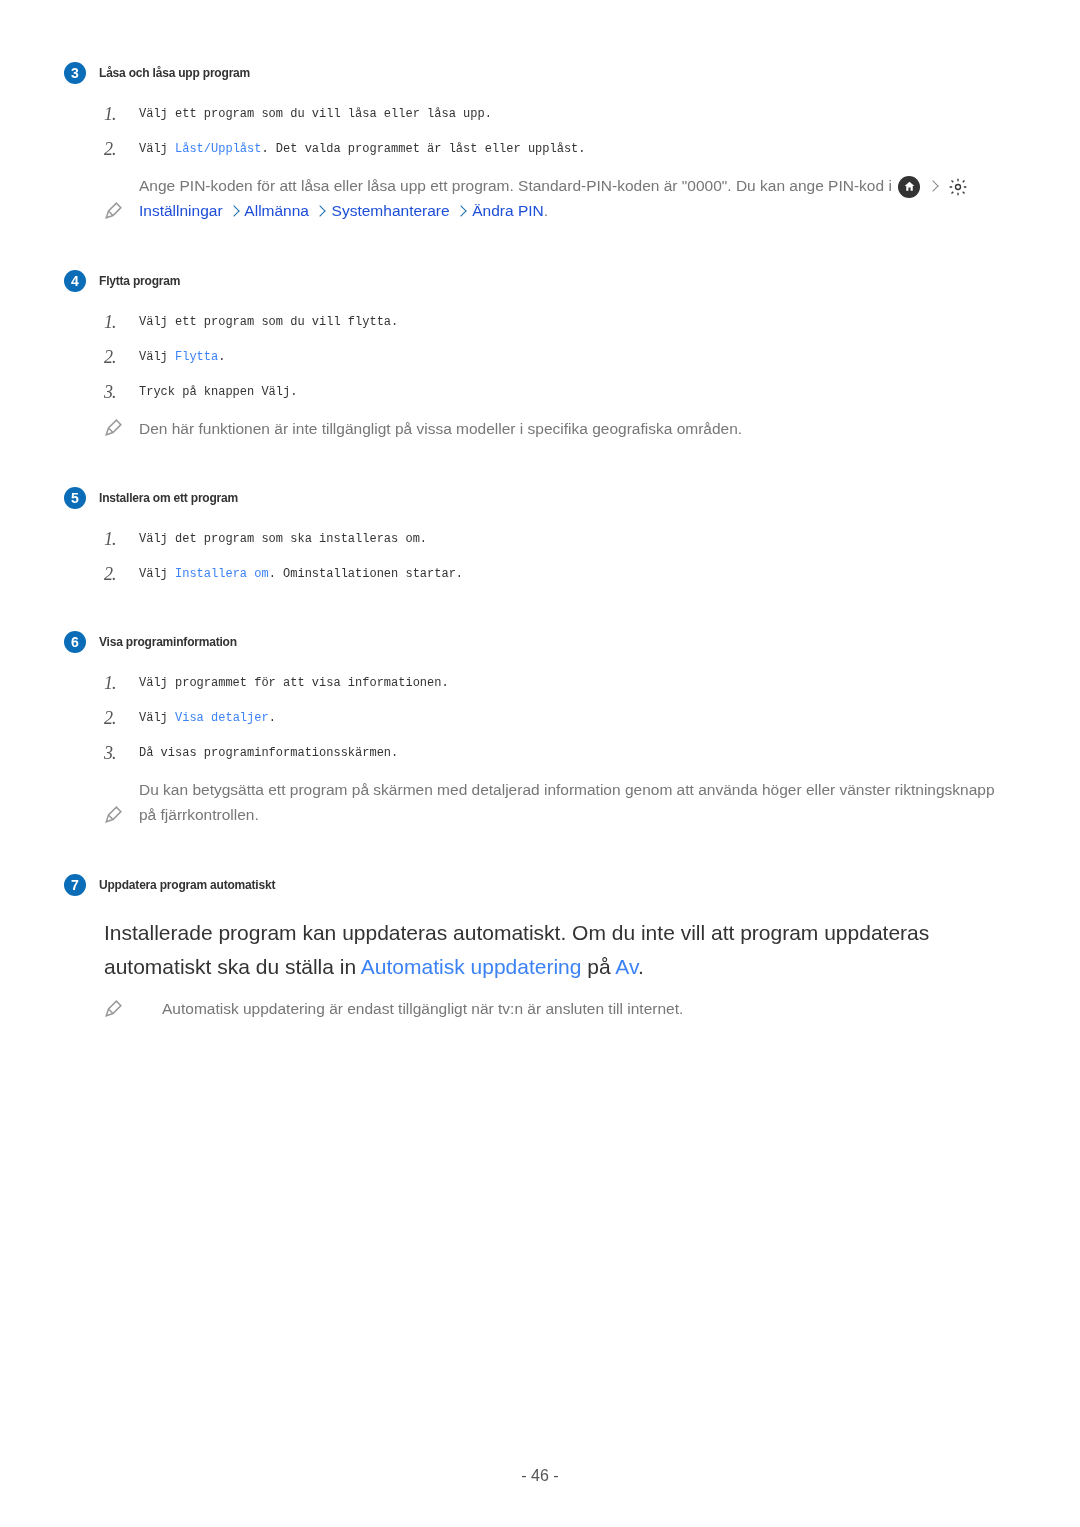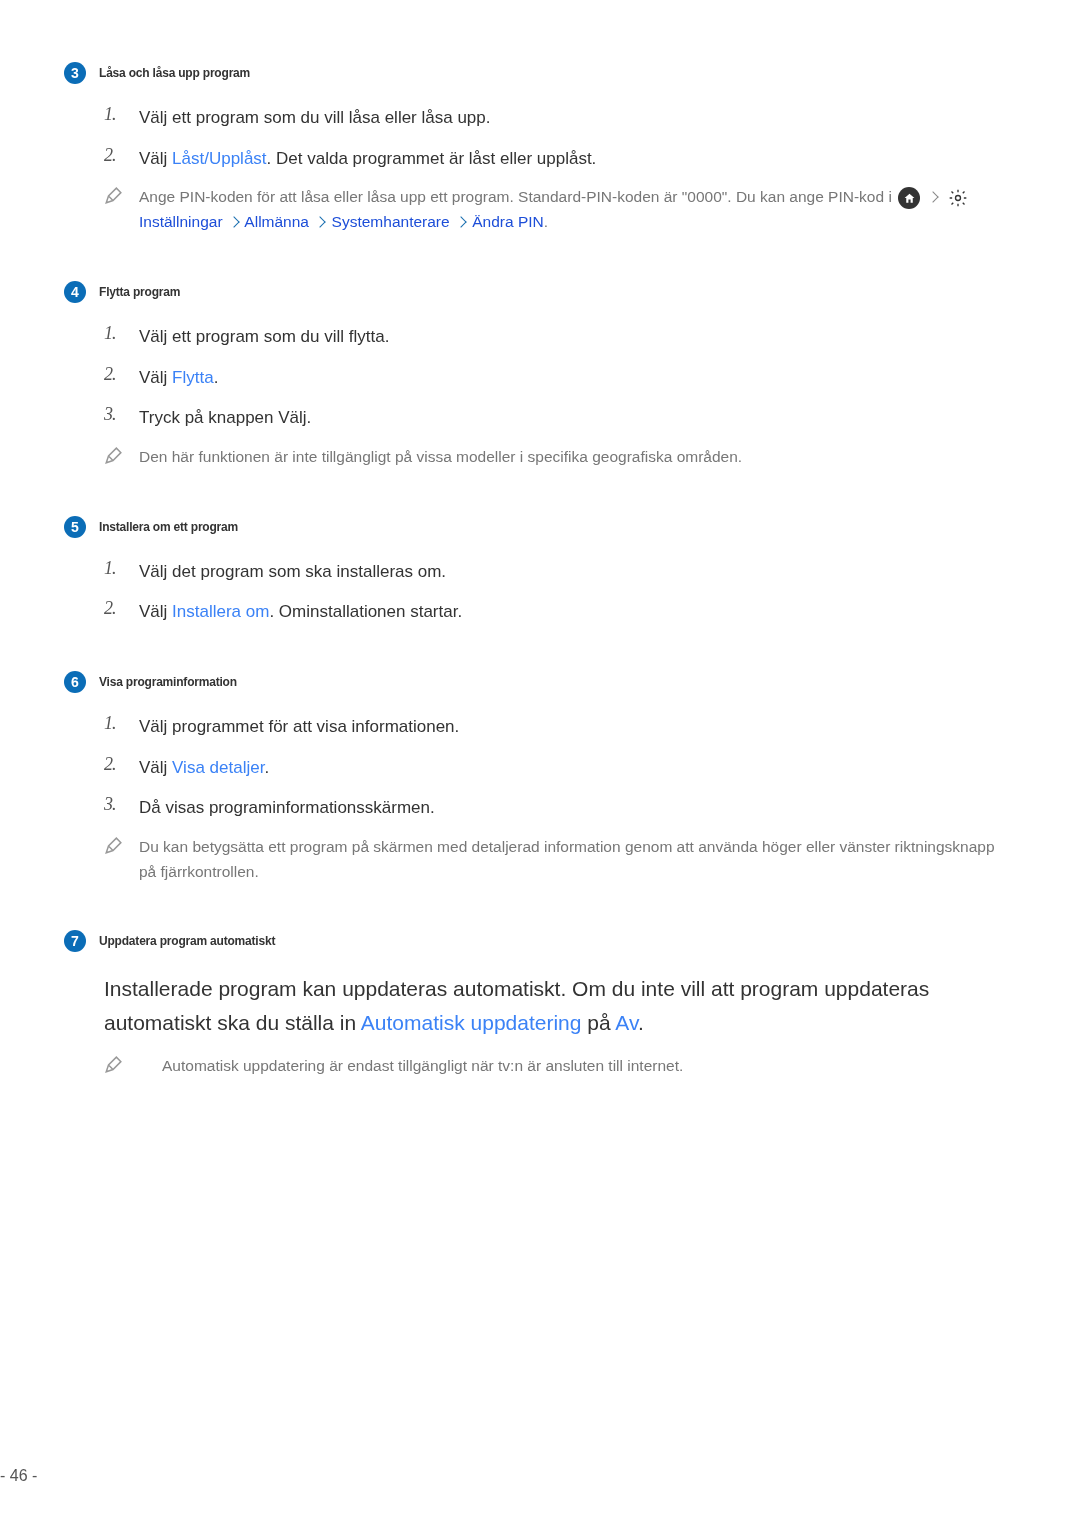--- a/index.html
+++ b/index.html
@@ -49,30 +49,31 @@
   .list-num {
     font-size: 18px;
     font-style: italic;
     font-family: Georgia, serif;
     color: #555;
     width: 18px;
     flex-shrink: 0;
     letter-spacing: -1px;
   }
   .list-text {
-    font-size: 17px;
+    font-size: 12px;
     color: #333;
     line-height: 1.45;
     flex: 1;
     padding-top: 2px;
+    font-family: Liberation Mono, monospace;
   }
   .link { color: #3b82f6; }
   .note-item {
     display: flex;
-    align-items: flex-start;
+    align-items: flex-end;
     gap: 17px;
     margin-bottom: 14px;
     padding-left: 40px;
   }
   .pencil-icon {
     width: 18px;
     flex-shrink: 0;
     color: #888;
     padding-top: 2px;
   }
@@ -125,21 +126,21 @@
   }
   .para-note {
     padding-left: 40px;
     gap: 40px;
   }
   .page-num {
     position: absolute;
     bottom: 42px;
     left: 0;
     right: 0;
-    text-align: left;
+    text-align: center;
     font-size: 16px;
     color: #555;
   }
 </style>
 </head>
 <body>
 
 <div class="content">
 
   <div class="section-head">

